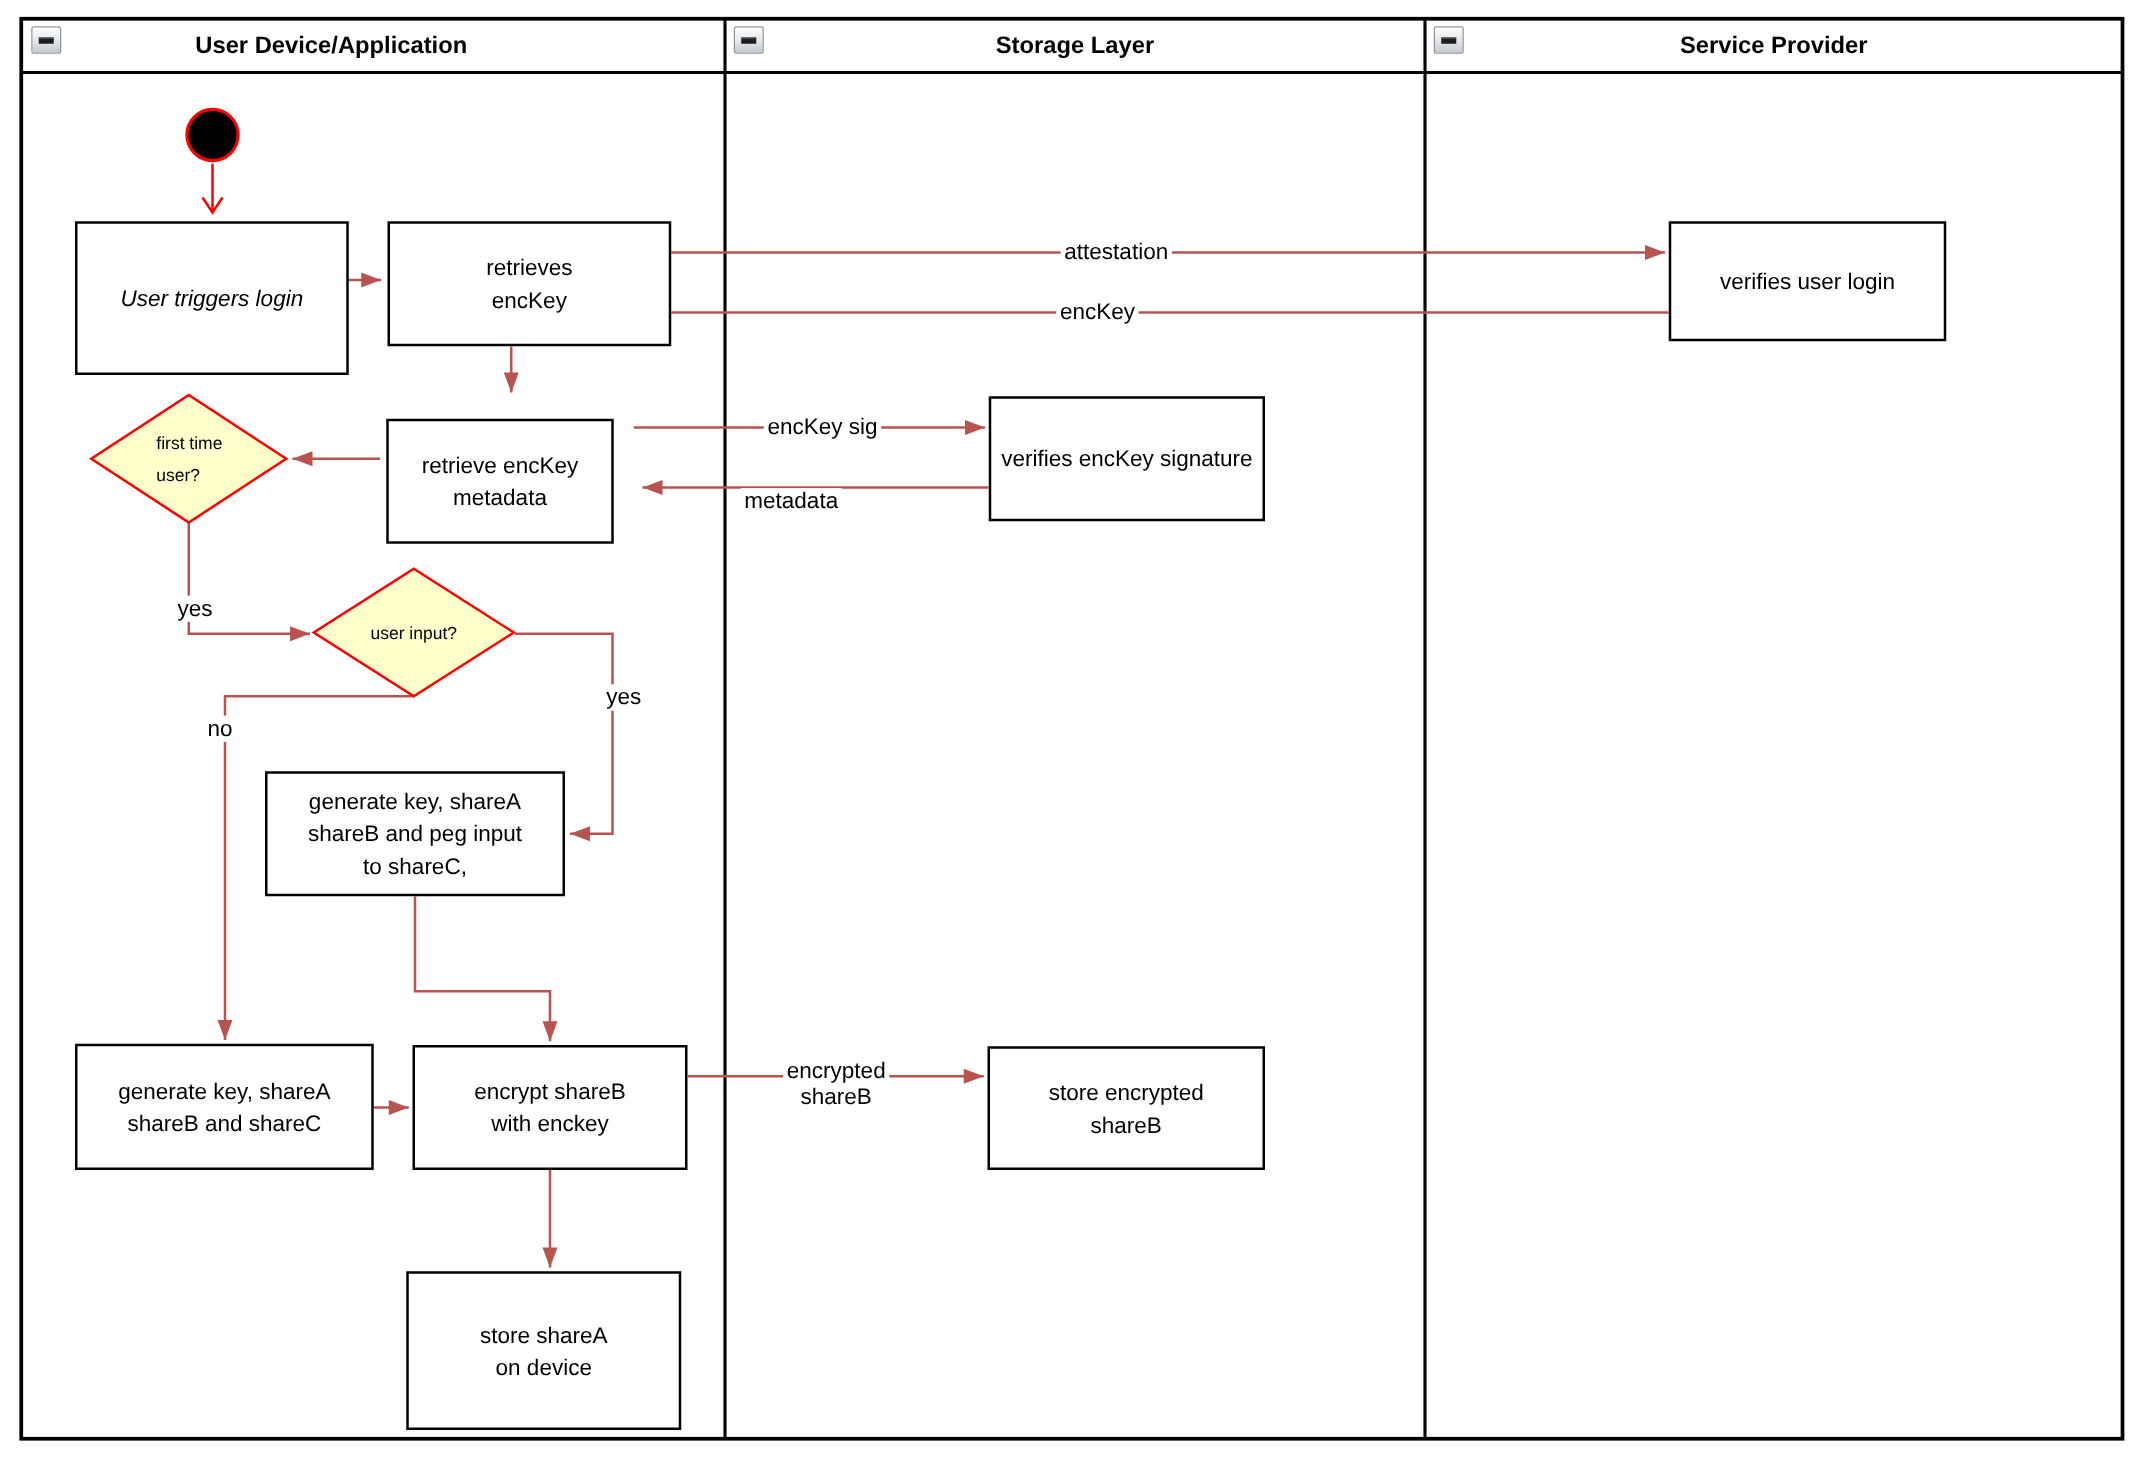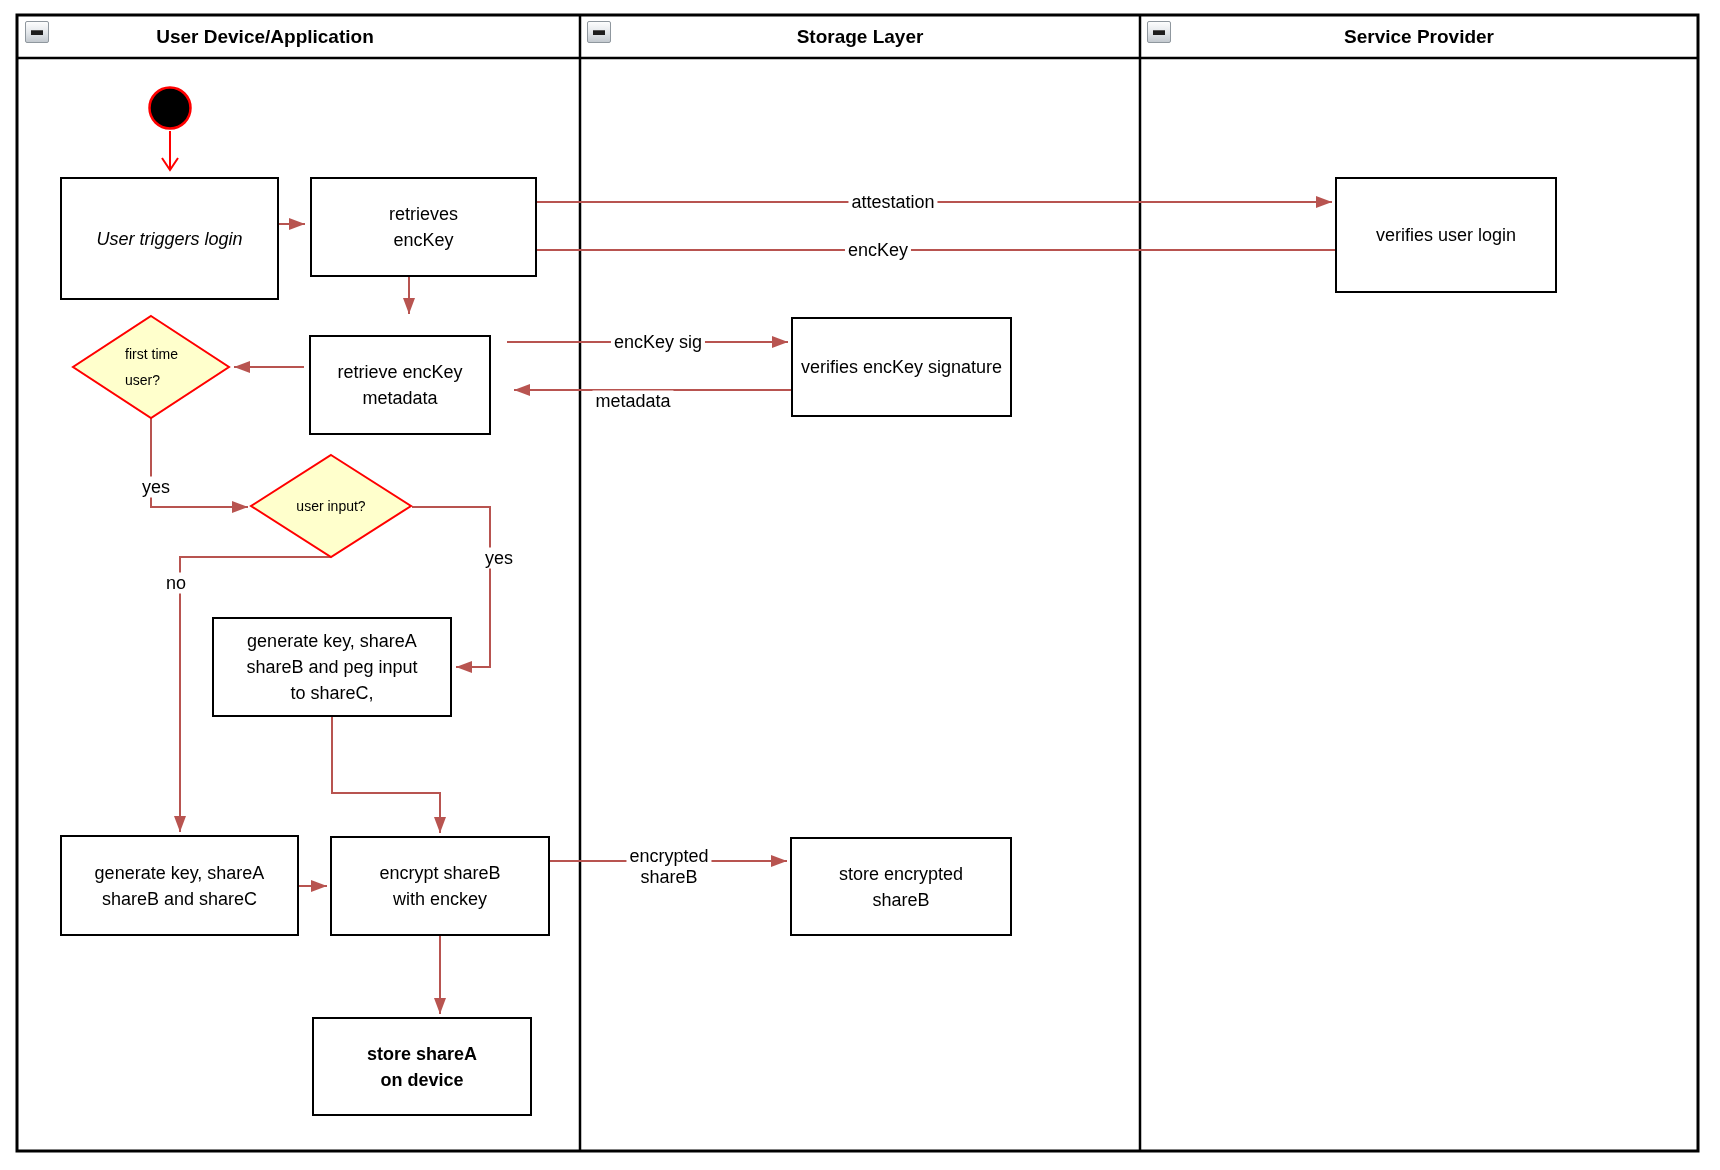--- a/index.html
+++ b/index.html
@@ -82,21 +82,21 @@
   </div>
   <div class="collapse-btn" style="left:1147px;">
     <div class="minus-bar"></div>
   </div>
 
   <div class="node" style="left:60px; top:177px; width:219px; height:123px;font-style:italic;">User triggers login</div>
 
   <div class="node" style="left:310px; top:177px; width:227px; height:100px;">retrieves
 encKey</div>
 
-  <div class="node" style="left:1335px; top:177px; width:222px; height:116px;">verifies user login</div>
+  <div class="node" style="left:1335px; top:177px; width:222px; height:96px;">verifies user login</div>
 
   <div class="node" style="left:309px; top:317px; width:182px; height:100px;margin-top:18px;">retrieve encKey
 metadata</div>
 
   <div class="node" style="left:791px; top:317px; width:221px; height:100px;">
     <span class="nowrap">verifies encKey signature</span>
   </div>
 
   <div class="node" style="left:212px; top:617px; width:240px; height:100px;">generate key, shareA
 shareB and peg input
@@ -104,21 +104,21 @@
 
   <div class="node" style="left:60px; top:835px; width:239px; height:101px;">generate key, shareA
 shareB and shareC</div>
 
   <div class="node" style="left:330px; top:836px; width:220px; height:100px;">encrypt shareB
 with enckey</div>
 
   <div class="node" style="left:790px; top:837px; width:222px; height:99px;">store encrypted
 shareB</div>
 
-  <div class="node" style="left:312px; top:1017px; width:220px; height:99px;font-weight:bold;">store shareA
+  <div class="node" style="left:325px; top:1017px; width:220px; height:127px;">store shareA
 on device</div>
 
   <div class="diamond-label" style="left:73px; top:316px; width:157px; height:102px;">first time
 user?</div>
   <div class="diamond-label" style="left:251px; top:455px; width:160px; height:102px;">user input?</div>
 
   <div class="edge-label" style="left:893px; top:202px;">attestation</div>
   <div class="edge-label" style="left:878px; top:250px;">encKey</div>
   <div class="edge-label" style="left:658px; top:342px;">encKey sig</div>
   <div class="edge-label" style="left:633px; top:401px;">metadata</div>

